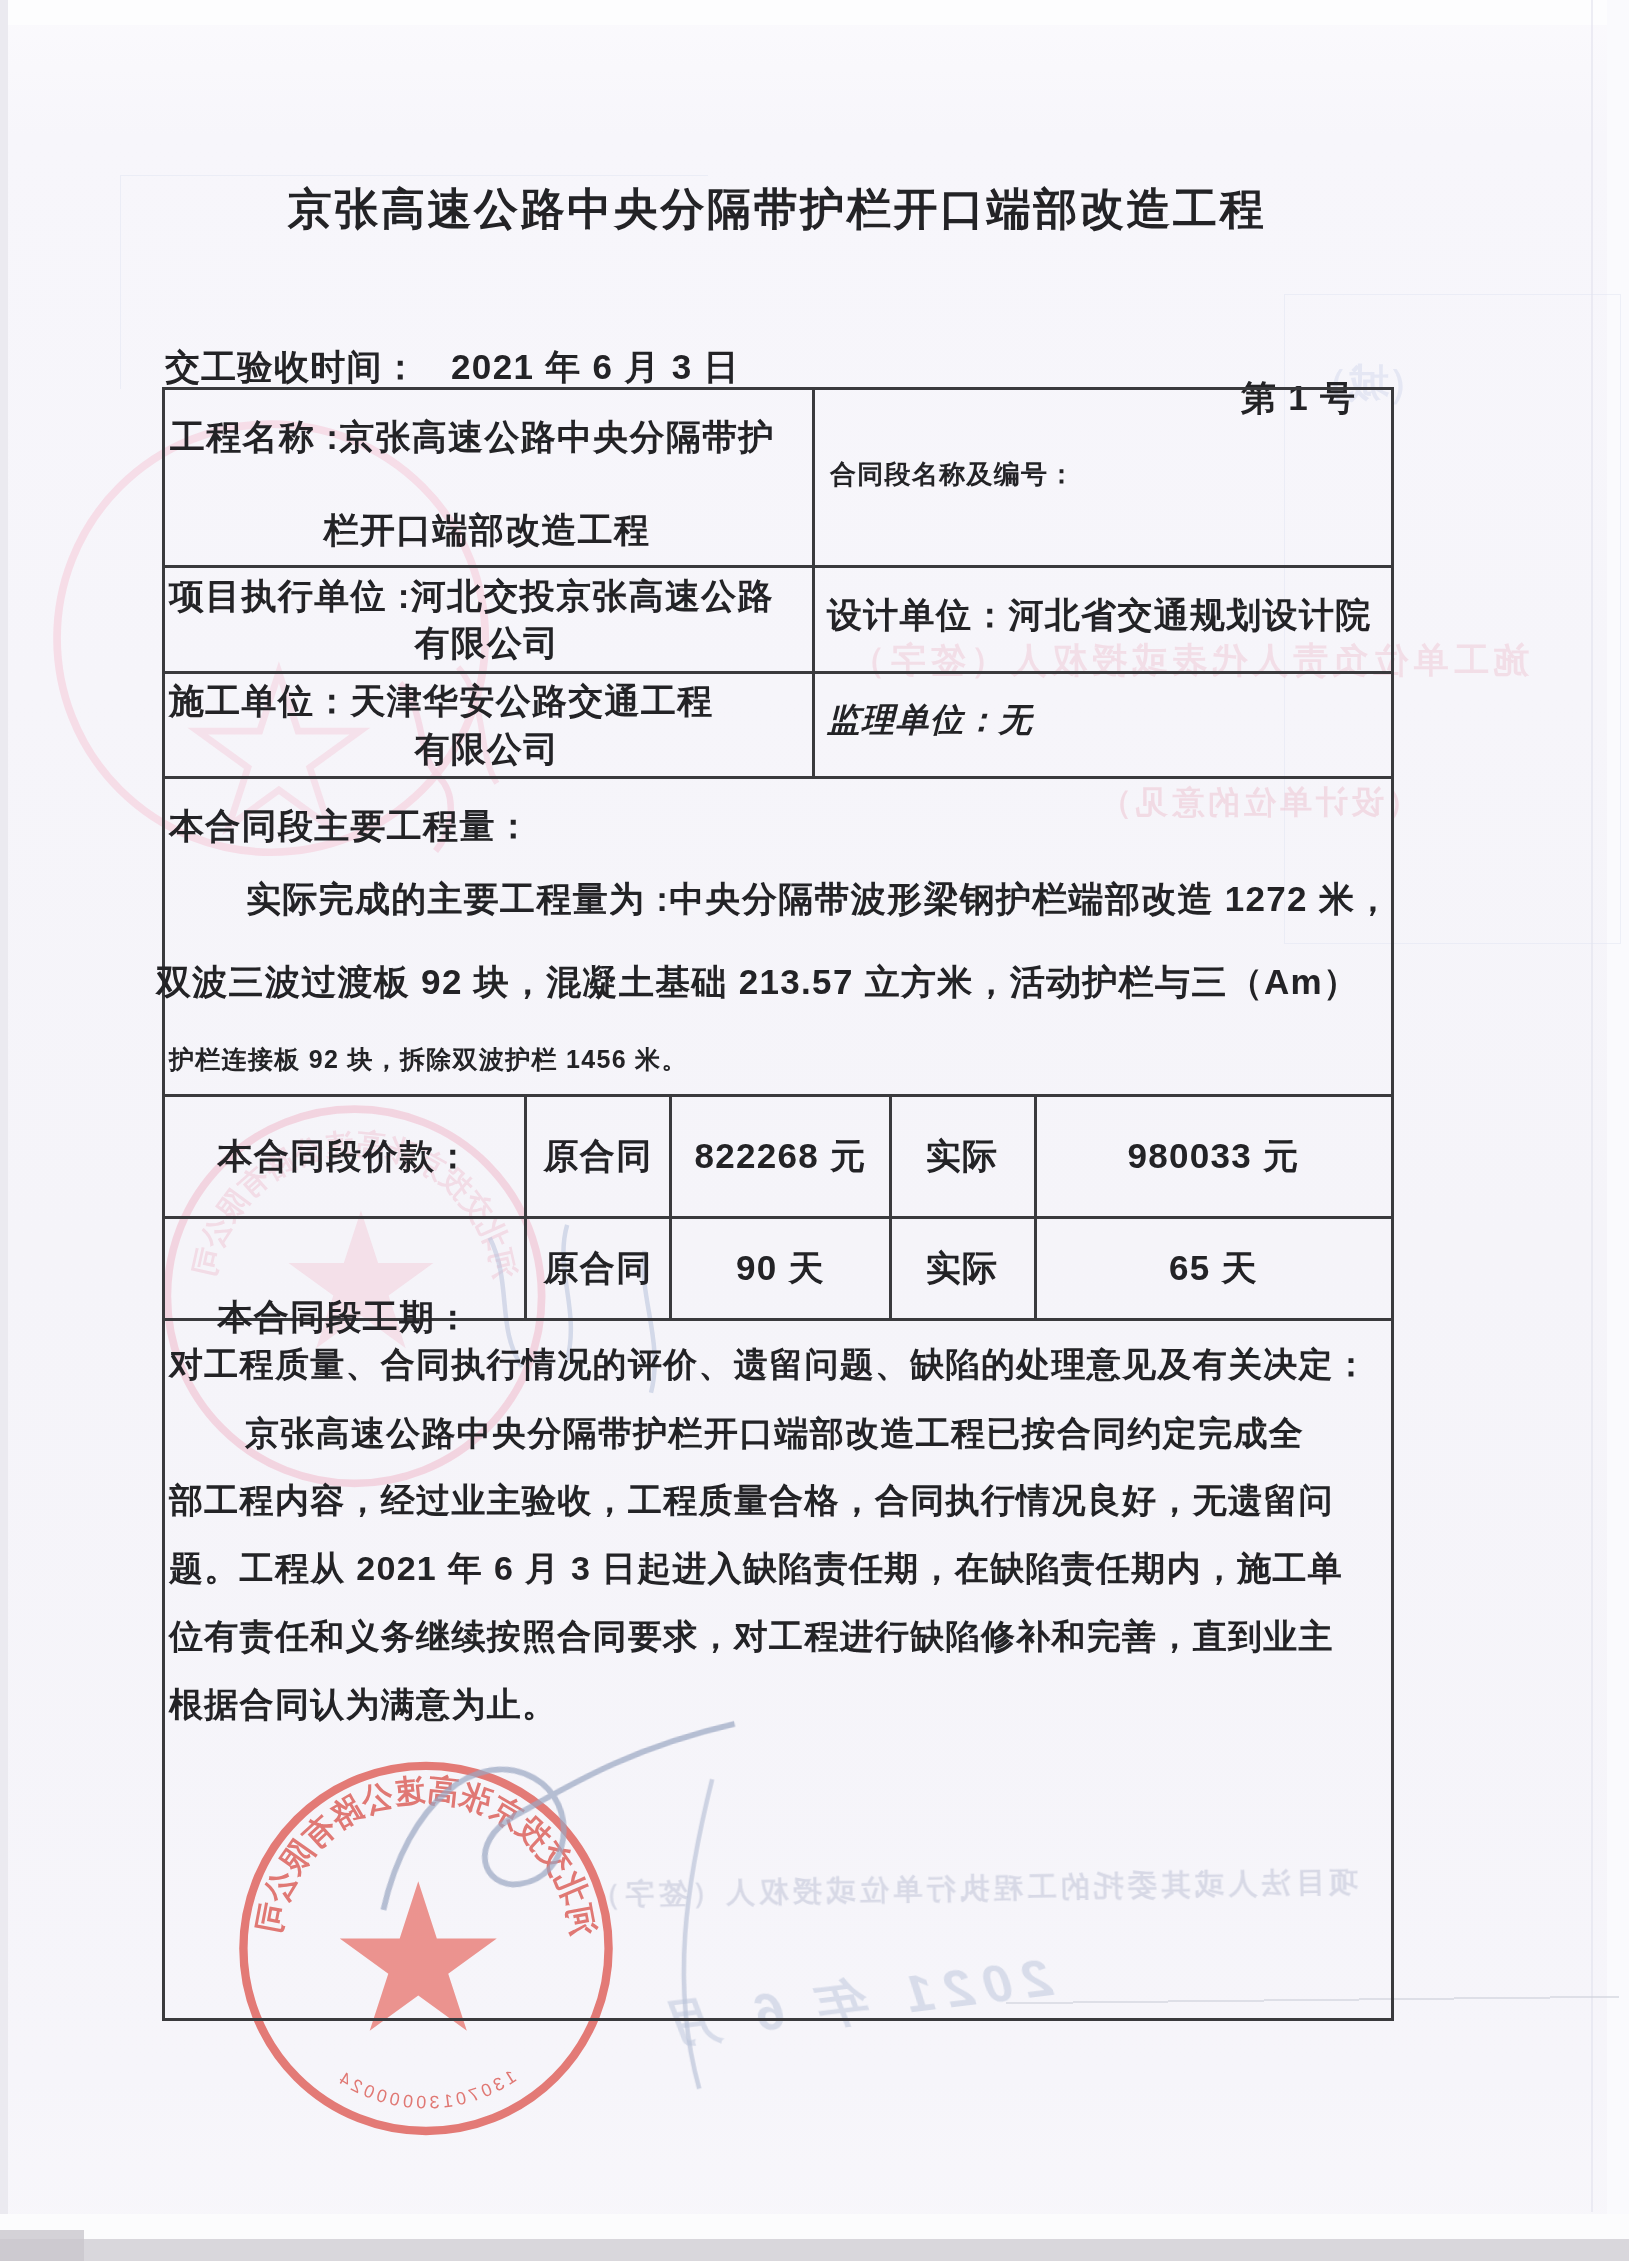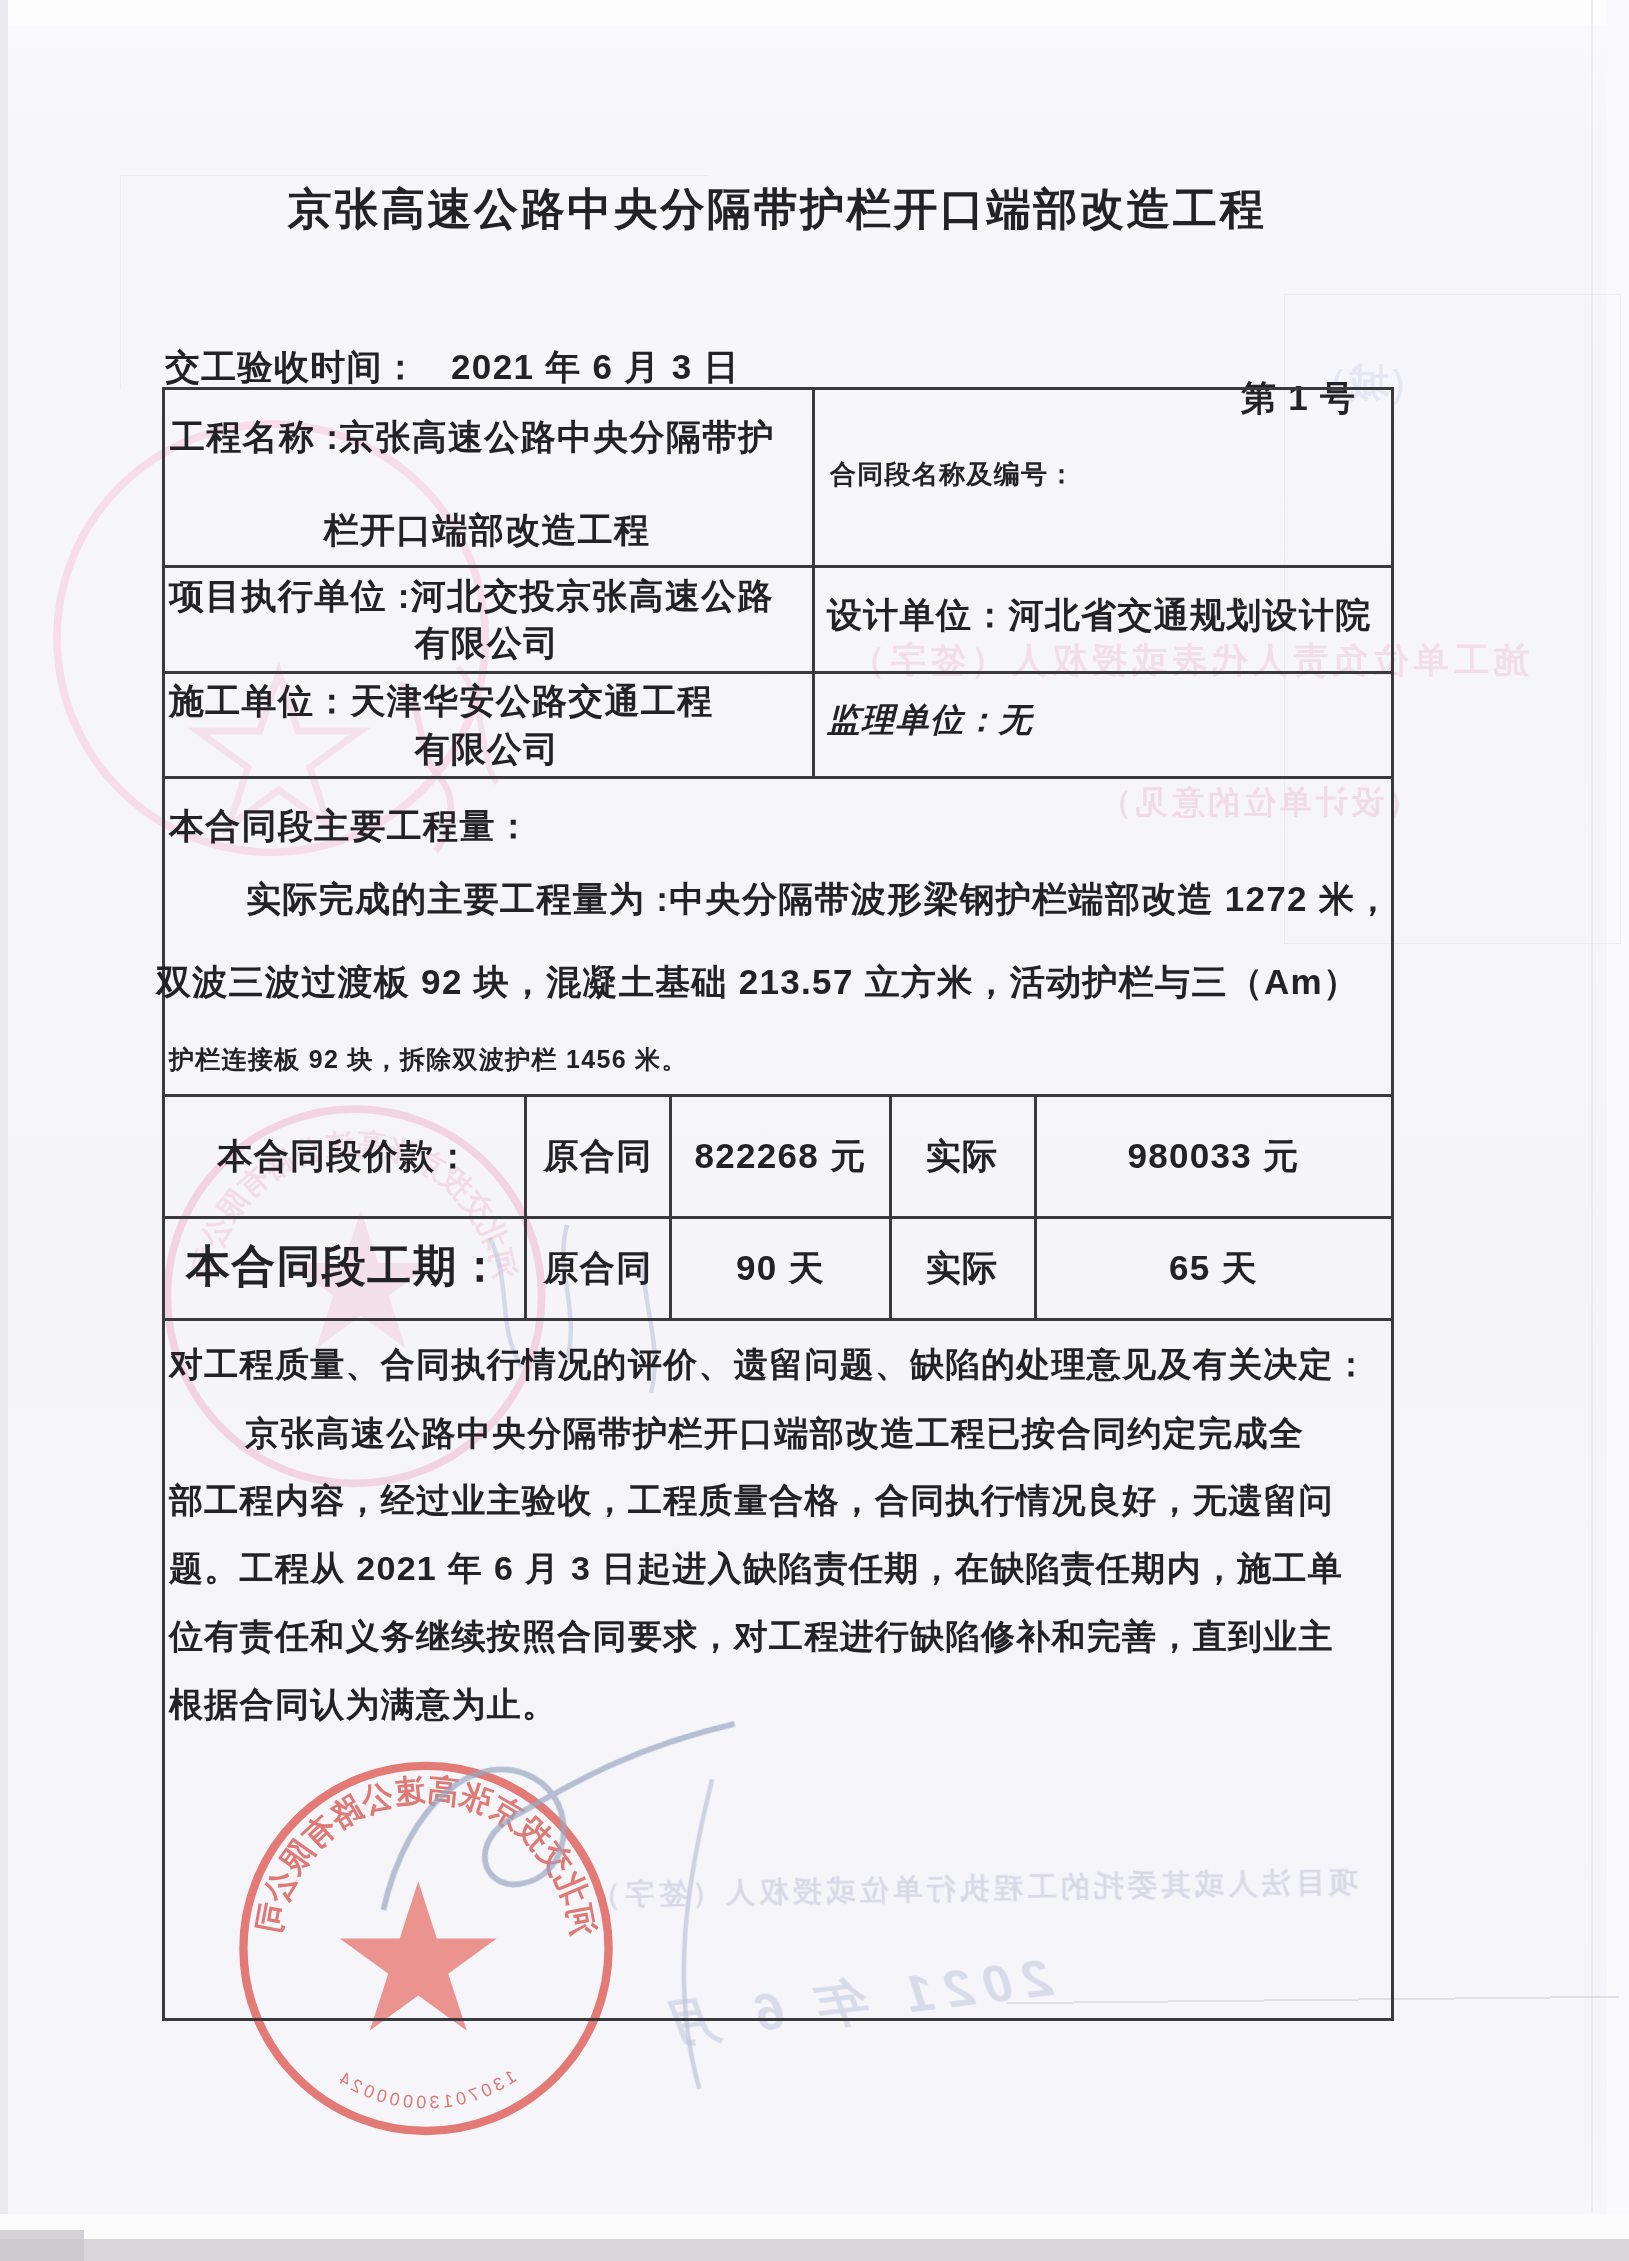--- a/index.html
+++ b/index.html
@@ -135,21 +135,21 @@
   <div class="txt" style="left:246px;top:876px;font-size:35px;">实际完成的主要工程量为 :中央分隔带波形梁钢护栏端部改造 1272 米，</div>
   <div class="txt" style="left:156px;top:959px;font-size:35px;text-align:right;">双波三波过渡板 92 块，混凝土基础 213.57 立方米，活动护栏与三（Am）</div>
   <div class="txt" style="left:169px;top:1043px;font-size:25px;">护栏连接板 92 块，拆除双波护栏 1456 米。</div>
 
   <div class="cell" style="left:165px;top:1096px;width:359px;height:120px;font-size:35px;">本合同段价款：</div>
   <div class="cell" style="left:527px;top:1096px;width:142px;height:120px;font-size:35px;">原合同</div>
   <div class="cell" style="left:672px;top:1096px;width:217px;height:120px;font-size:35px;">822268 元</div>
   <div class="cell" style="left:891px;top:1096px;width:142px;height:120px;font-size:35px;">实际</div>
   <div class="cell" style="left:1036px;top:1096px;width:355px;height:120px;font-size:35px;">980033 元</div>
 
-  <div class="cell" style="left:165px;top:1228px;width:359px;height:76px;font-size:44px;">本合同段工期：</div>
+  <div class="cell" style="left:165px;top:1279px;width:359px;height:76px;font-size:35px;">本合同段工期：</div>
   <div class="cell" style="left:527px;top:1219px;width:142px;height:99px;font-size:35px;">原合同</div>
   <div class="cell" style="left:672px;top:1219px;width:217px;height:99px;font-size:35px;">90 天</div>
   <div class="cell" style="left:891px;top:1219px;width:142px;height:99px;font-size:35px;">实际</div>
   <div class="cell" style="left:1036px;top:1219px;width:355px;height:99px;font-size:35px;">65 天</div>
 
   <div class="txt" style="left:169px;top:1342px;font-size:34px;">对工程质量、合同执行情况的评价、遗留问题、缺陷的处理意见及有关决定：</div>
   <div class="txt" style="left:245px;top:1411px;font-size:34px;">京张高速公路中央分隔带护栏开口端部改造工程已按合同约定完成全</div>
   <div class="txt" style="left:169px;top:1478px;font-size:34px;">部工程内容，经过业主验收，工程质量合格，合同执行情况良好，无遗留问</div>
   <div class="txt" style="left:169px;top:1546px;font-size:34px;">题。工程从 2021 年 6 月 3 日起进入缺陷责任期，在缺陷责任期内，施工单</div>
   <div class="txt" style="left:169px;top:1614px;font-size:34px;">位有责任和义务继续按照合同要求，对工程进行缺陷修补和完善，直到业主</div>

